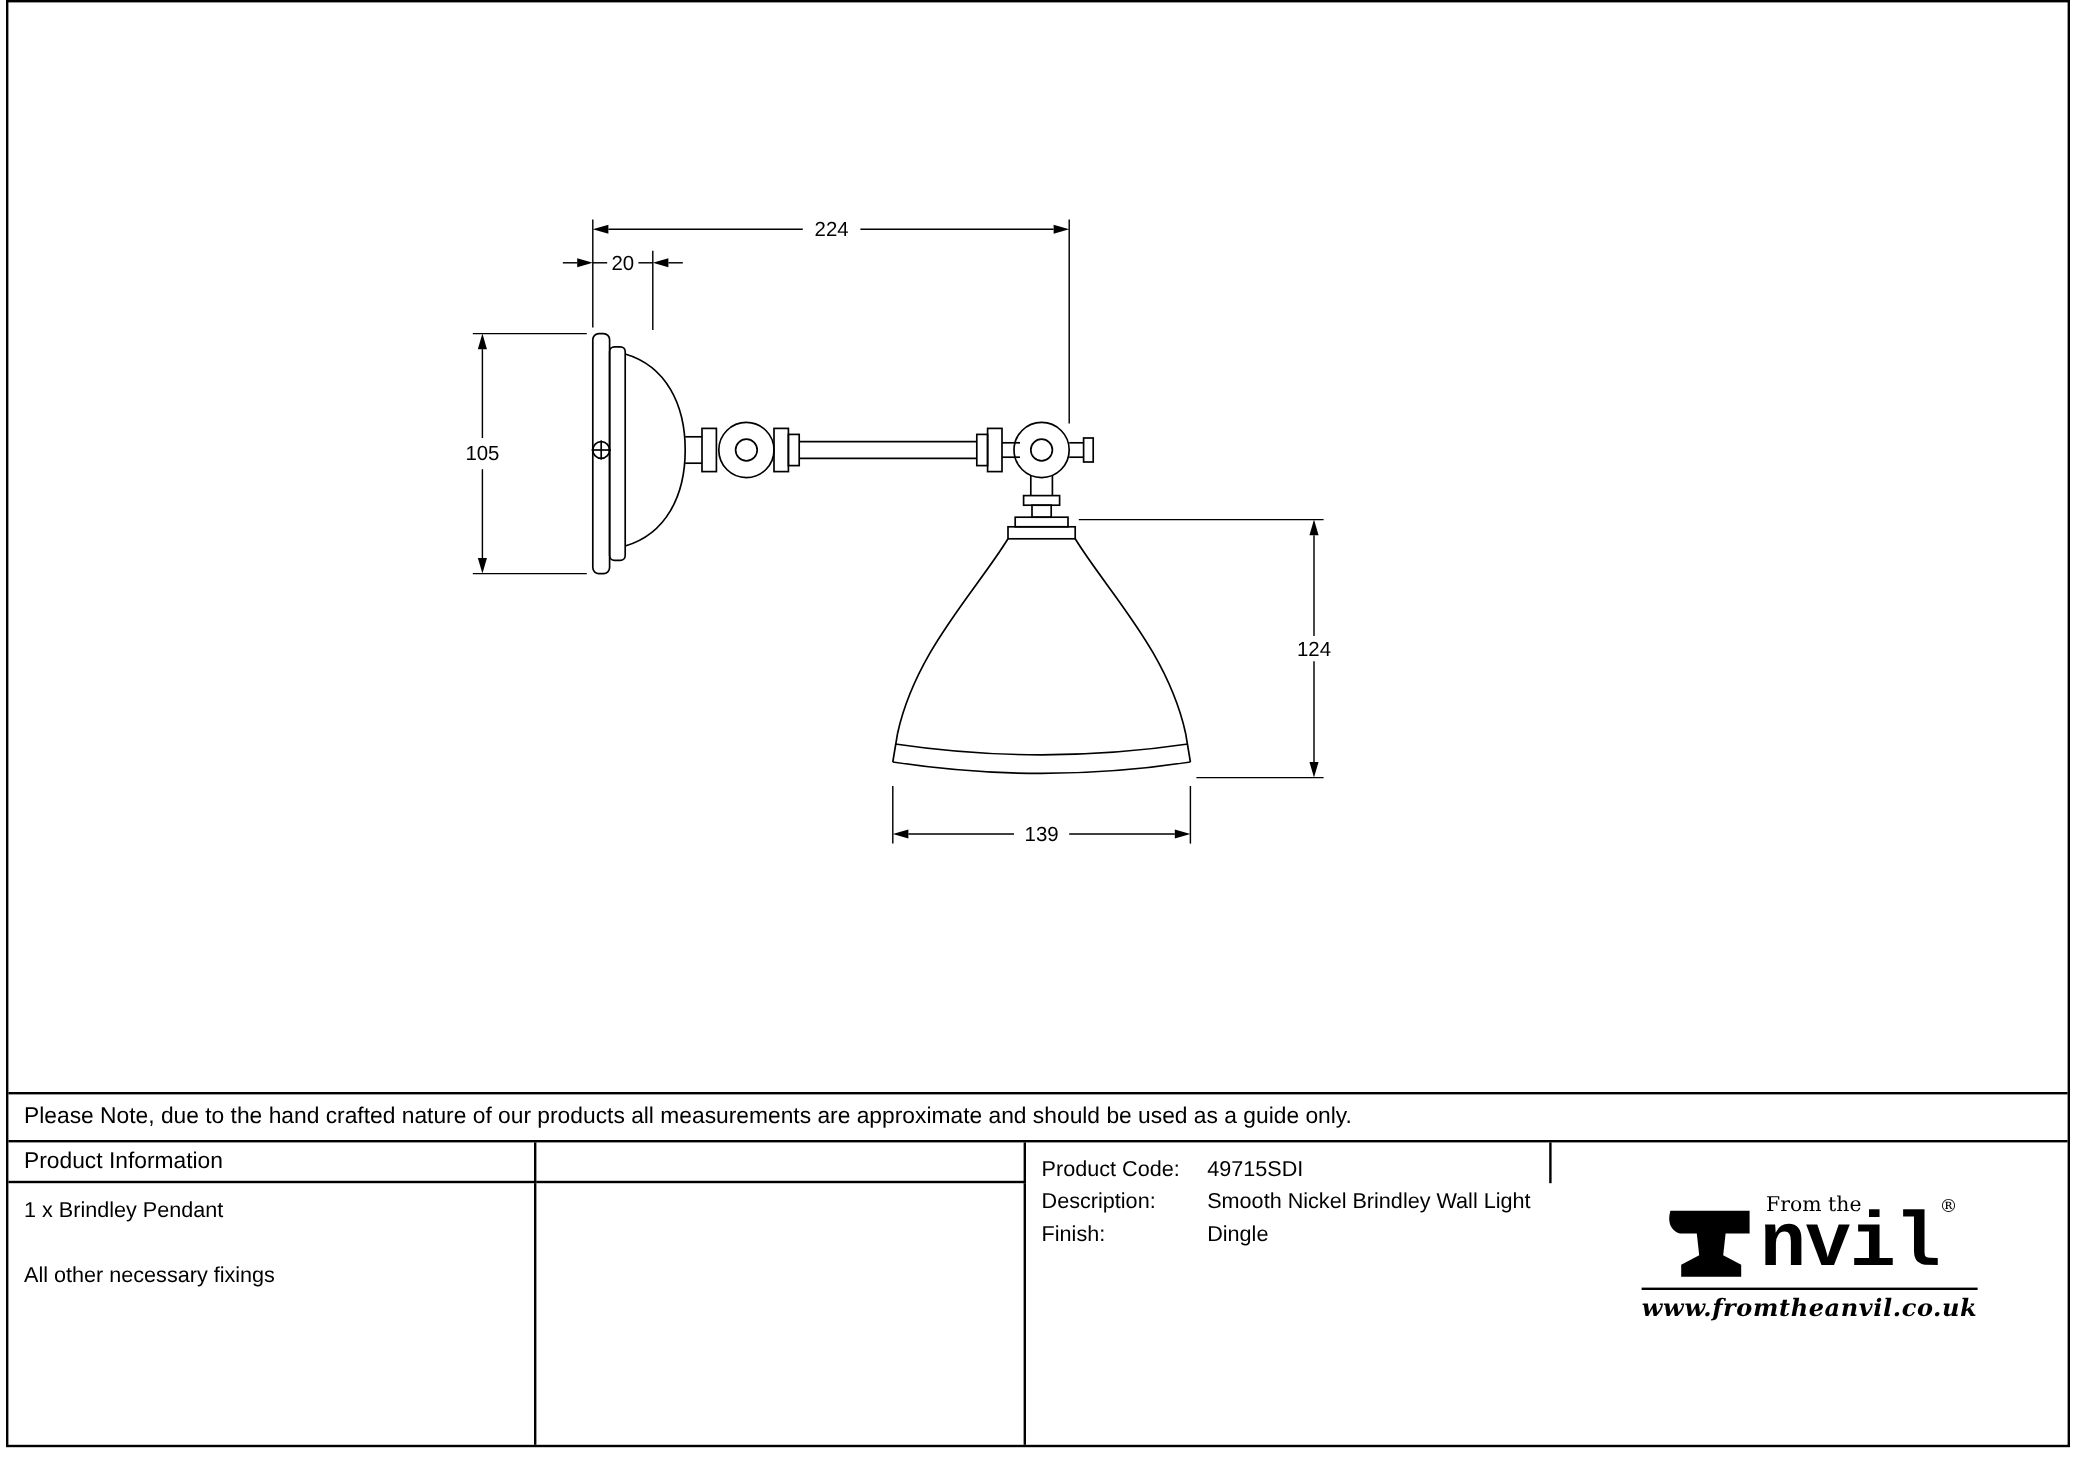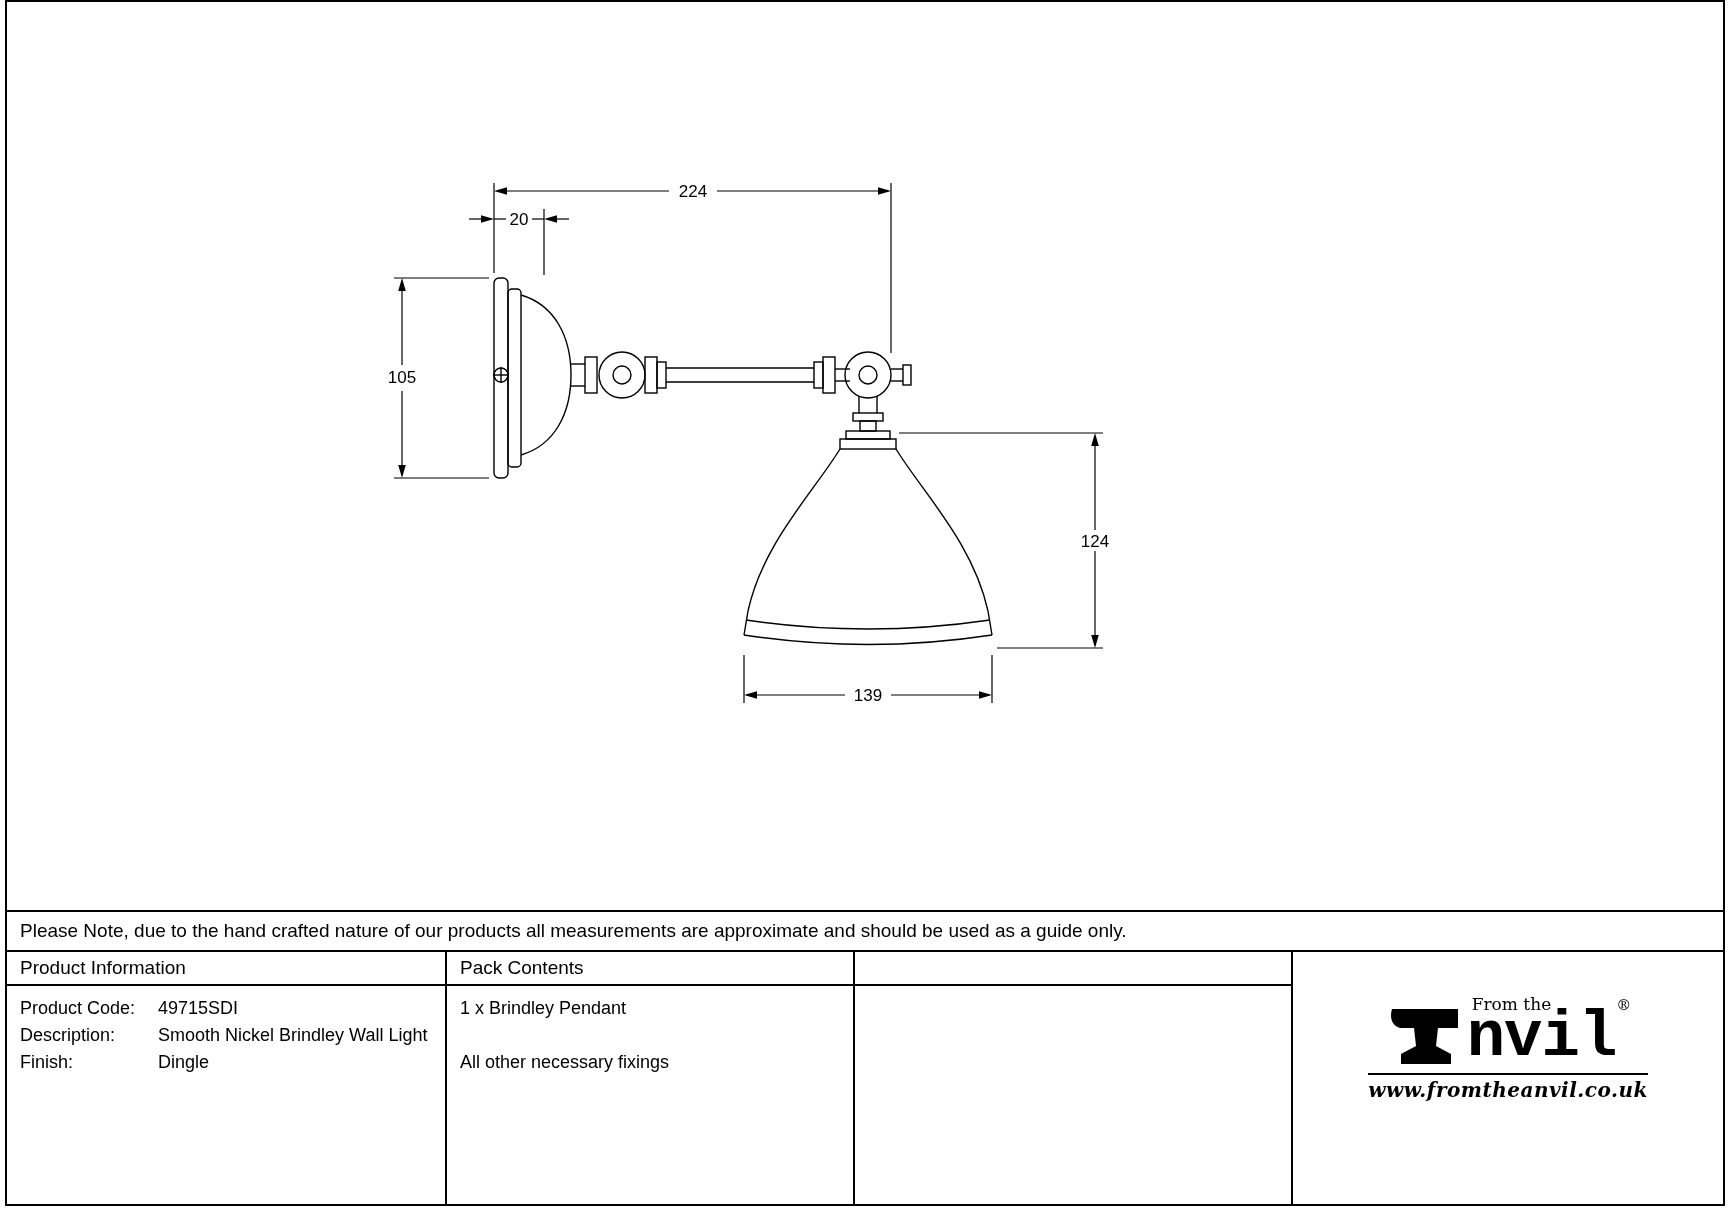--- a/index.html
+++ b/index.html
@@ -151,23 +151,20 @@
 
   <div class="note-row">
     <span>Please Note, due to the hand crafted nature of our products all measurements are approximate and should be used as a guide only.</span>
   </div>
 
   <div class="info-grid">
 
     <div class="cell header-cell">
       <span>Product Information</span>
     </div>
-    <div class="cell header-cell">
-      <span>Pack Contents</span>
-    </div>
     <div class="cell header-cell"></div>
 
     <div class="logo-cell">
       <div class="logo">
         <div class="logo-row">
           <svg class="anvil-icon" viewBox="0 0 80 72">
             <path fill="#000" d="M7,13 L73,13 L73,32 L53,32 L51,50 L66,58 L66,68 L16,68 L16,58 L31,50 L29,32 L15,32 C8,30 4,23 7,13 Z"></path>
           </svg>
           <div class="logo-col">
             <div class="from-the">From the</div>

